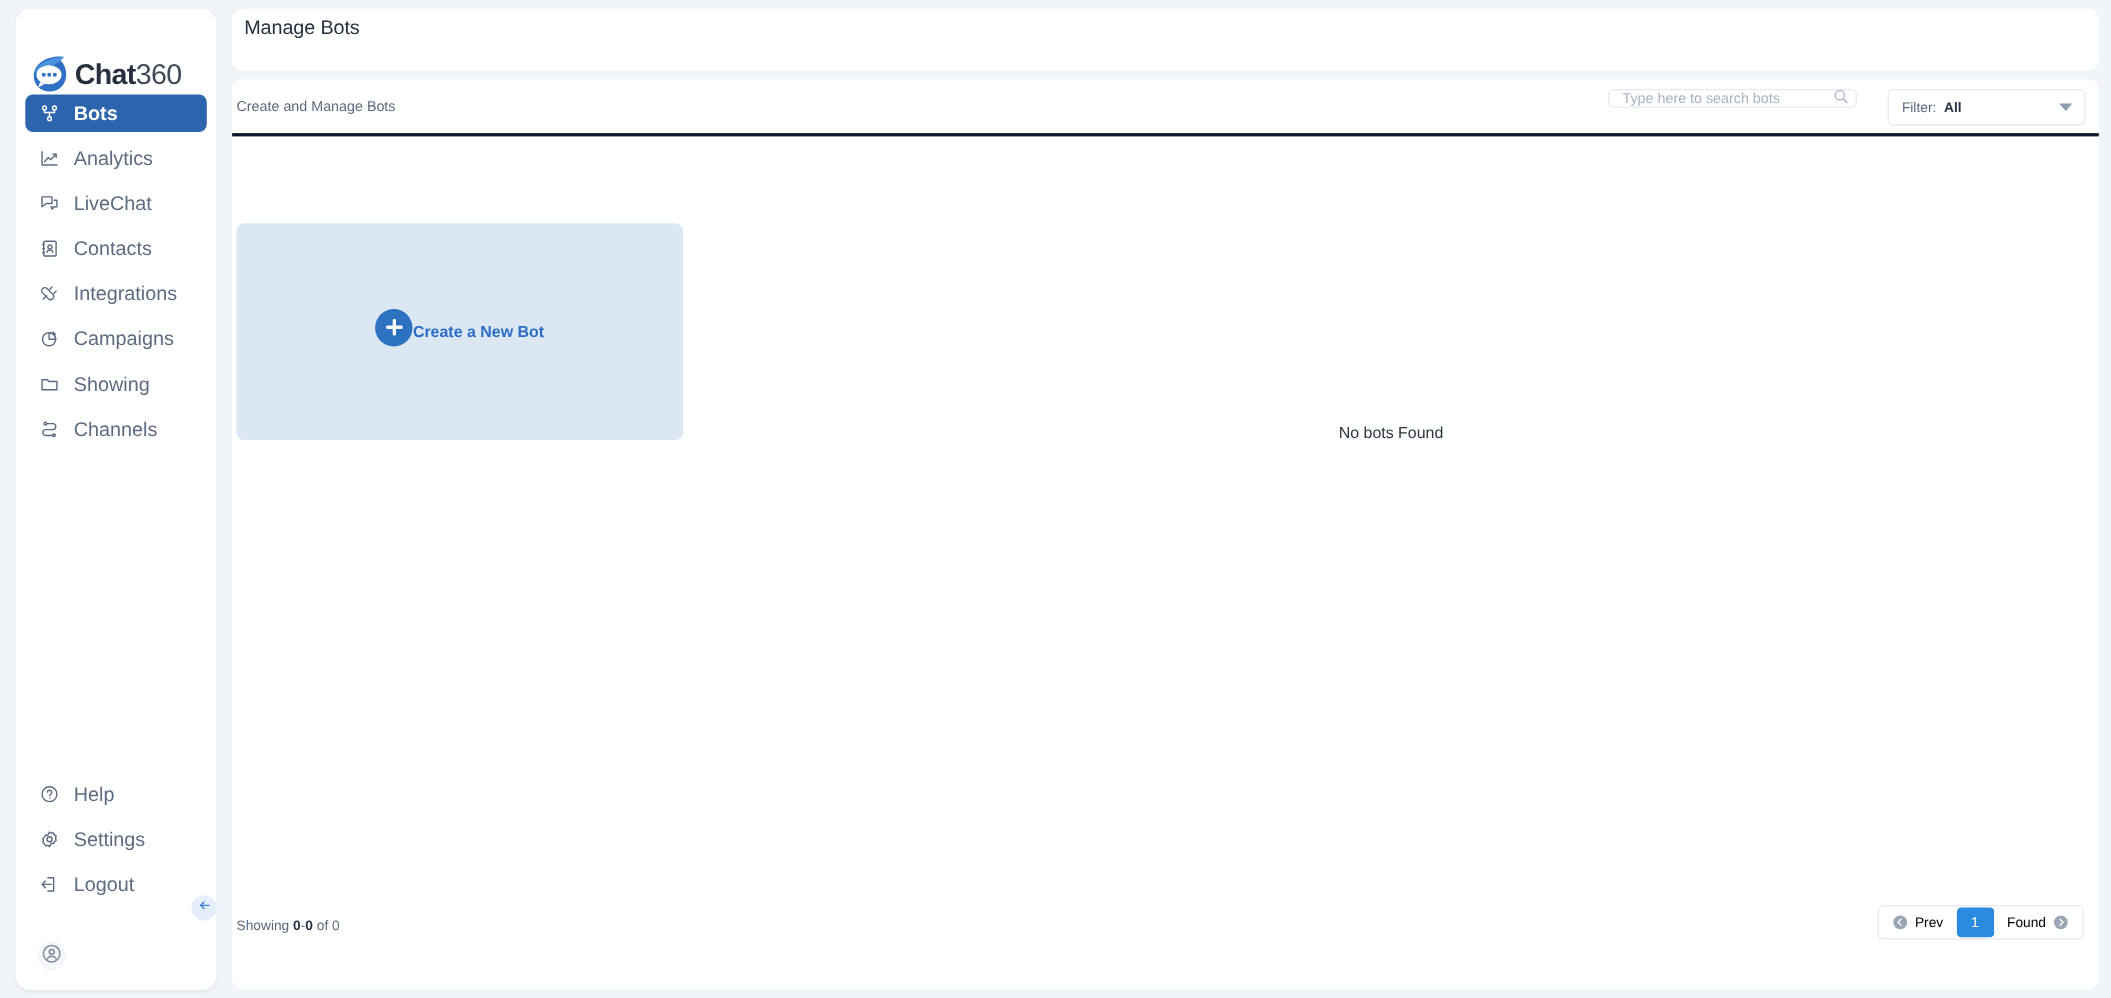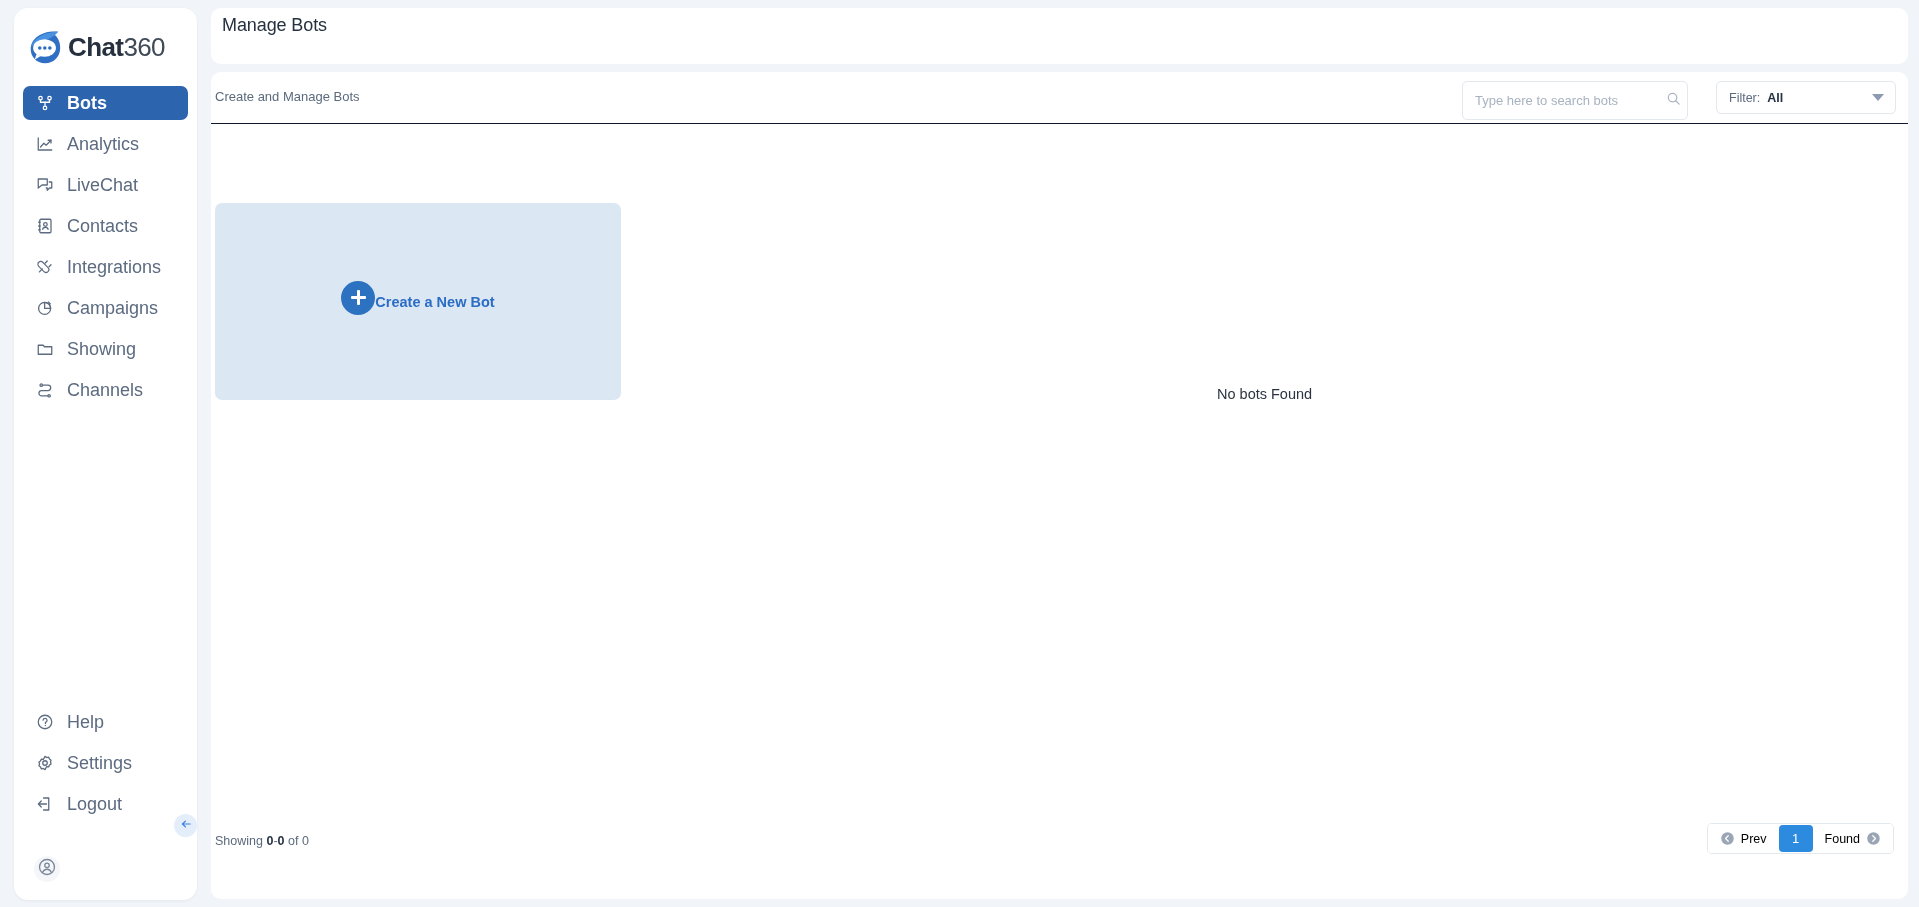--- a/index.html
+++ b/index.html
@@ -29,21 +29,21 @@
     background: #ffffff;
     border-radius: 14px;
     box-shadow: 0 1px 3px rgba(16,40,80,0.06);
     display: flex;
     flex-direction: column;
   }
 
   .logo-wrap {
     height: 78px;
     display: flex;
-    align-items: center;
+    align-items: flex-end;
     padding-left: 12px;
   }
   .logo {
     display: flex;
     align-items: center;
     gap: 4px;
   }
   .logo-mark { width: 38px; height: 38px; display:block; }
   .logo-text {
     font-size: 26px;
@@ -147,36 +147,36 @@
     top: 72px;
     width: 1697px;
     height: 827px;
     background: #ffffff;
     border-radius: 10px;
   }
 
   .toolbar {
     position: relative;
     height: 52px;
-    border-bottom: 1px solid #0f172a;
+    border-bottom: 3px solid #0f172a;
   }
   .toolbar-title {
     position: absolute;
     left: 4px;
     top: 17px;
     font-size: 13px;
     color: #5b6a7d;
   }
 
   .search-box {
     position: absolute;
     right: 220px;
     top: 9px;
     width: 226px;
-    height: 39px;
+    height: 17px;
     border: 1px solid #e3e8ef;
     border-radius: 5px;
     display: flex;
     align-items: center;
     padding: 0 6px 0 12px;
     background: #fff;
   }
   .search-box input {
     flex: 1 1 auto;
     border: none;

